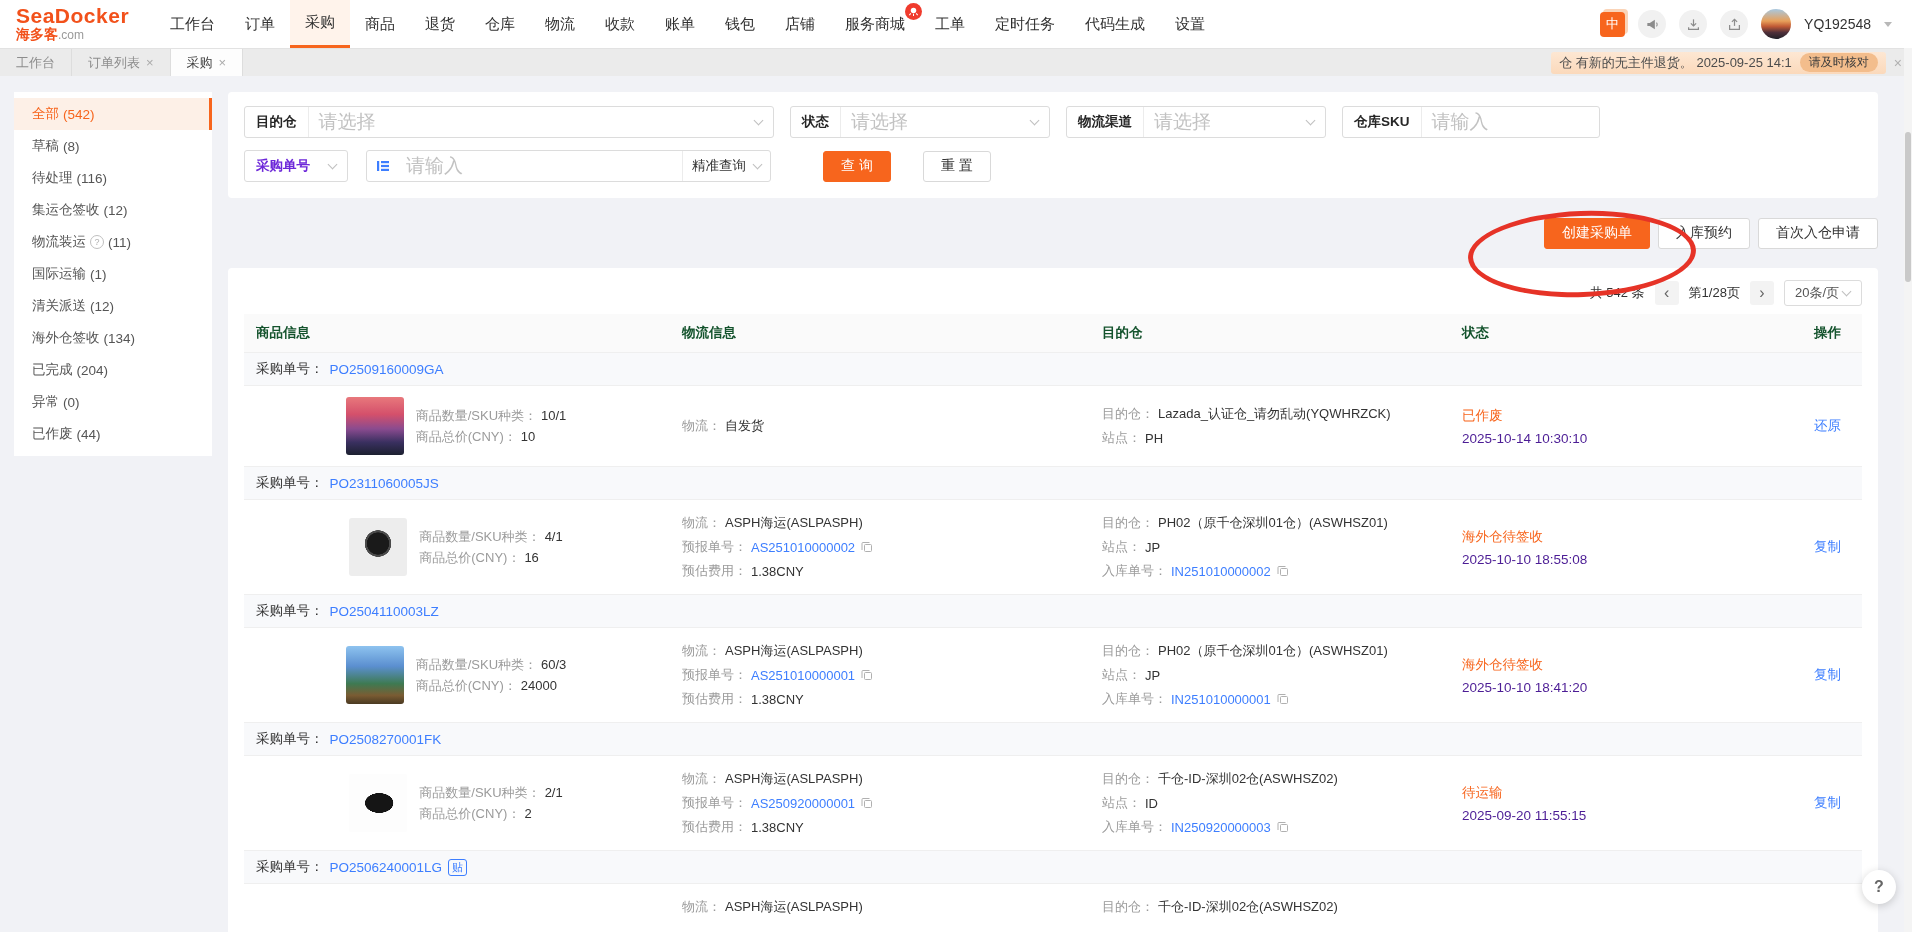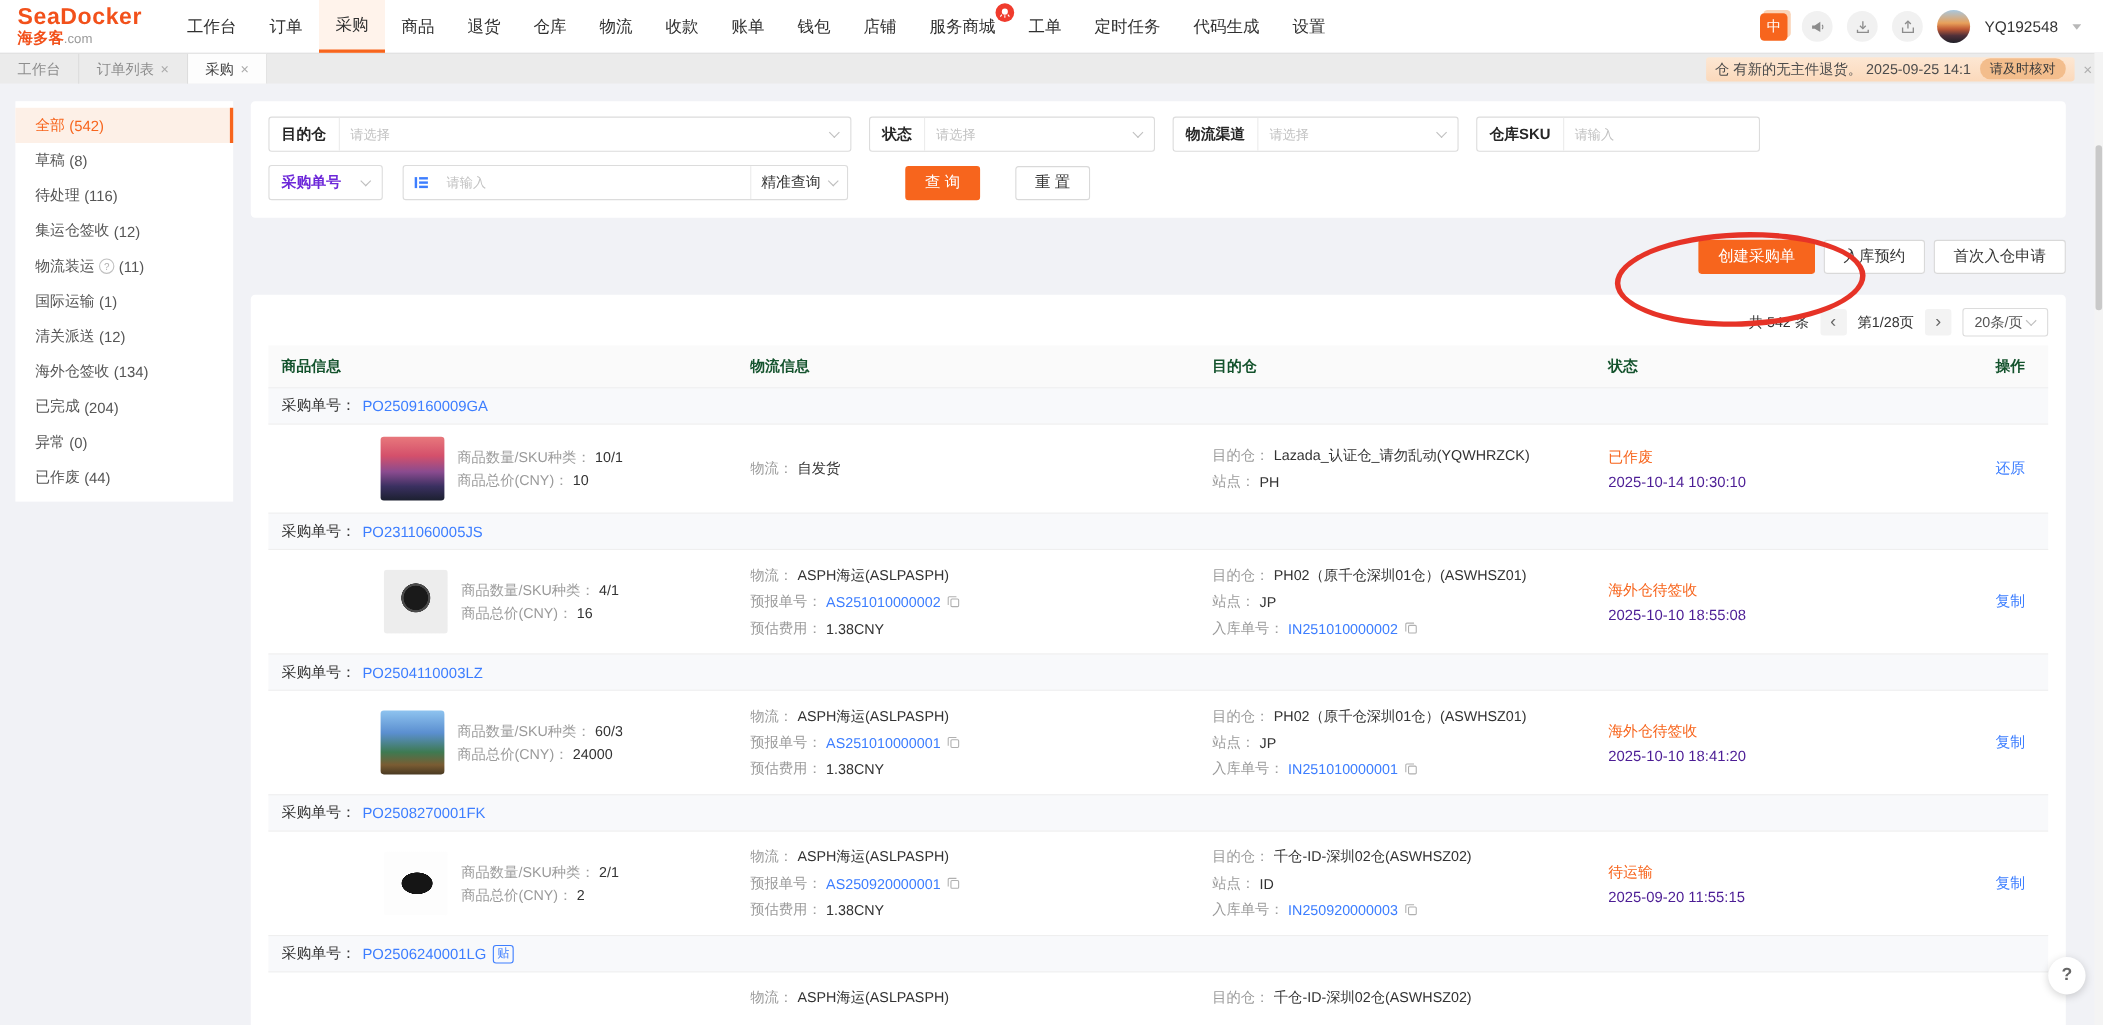--- a/index.html
+++ b/index.html
@@ -57,21 +57,21 @@
   .main { flex:1; display:flex; flex-direction:column; min-width:0; }
 
   
   .filter-card { background:#fff; border-radius:4px; padding:14px 16px 16px; }
   .frow { display:flex; gap:16px; align-items:center; }
   .frow + .frow { margin-top:12px; }
   .fgroup { height:32px; border:1px solid #dcdcdc; border-radius:3px; background:#fff; display:flex;
     align-items:center; }
   .flabel { padding:0 11px; font-size:13.5px; color:#262626; font-weight:bold; border-right:1px solid #ececec;
     height:100%; display:flex; align-items:center; white-space:nowrap; }
-  .fph { padding:0 10px; font-size:12px; color:#c2c2c2; flex:1; white-space:nowrap; overflow:hidden; }
+  .fph { padding:0 10px; font-size:19px; color:#c2c2c2; flex:1; white-space:nowrap; overflow:hidden; }
   .caret { width:7px; height:7px; border-right:1.5px solid #bfbfbf; border-bottom:1.5px solid #bfbfbf;
     transform:rotate(45deg); margin:-3px 11px 0 4px; flex:none; }
   .w-dest{width:530px} .w-status{width:260px} .w-chan{width:260px} .w-sku{width:258px}
   .fselect { width:104px; height:32px; border:1px solid #dcdcdc; border-radius:3px; display:flex;
     align-items:center; cursor:pointer; }
   .fselect .sel-text { padding-left:11px; font-size:13.5px; color:#6d28d9; font-weight:bold; flex:1; }
   .finput { width:405px; height:32px; border:1px solid #dcdcdc; border-radius:3px; display:flex;
     align-items:center; margin-left:2px; }
   .finput .bicon { margin:0 6px 0 9px; display:flex; }
   .precise { border-left:1px solid #ececec; height:100%; display:flex; align-items:center; padding:0 9px;

